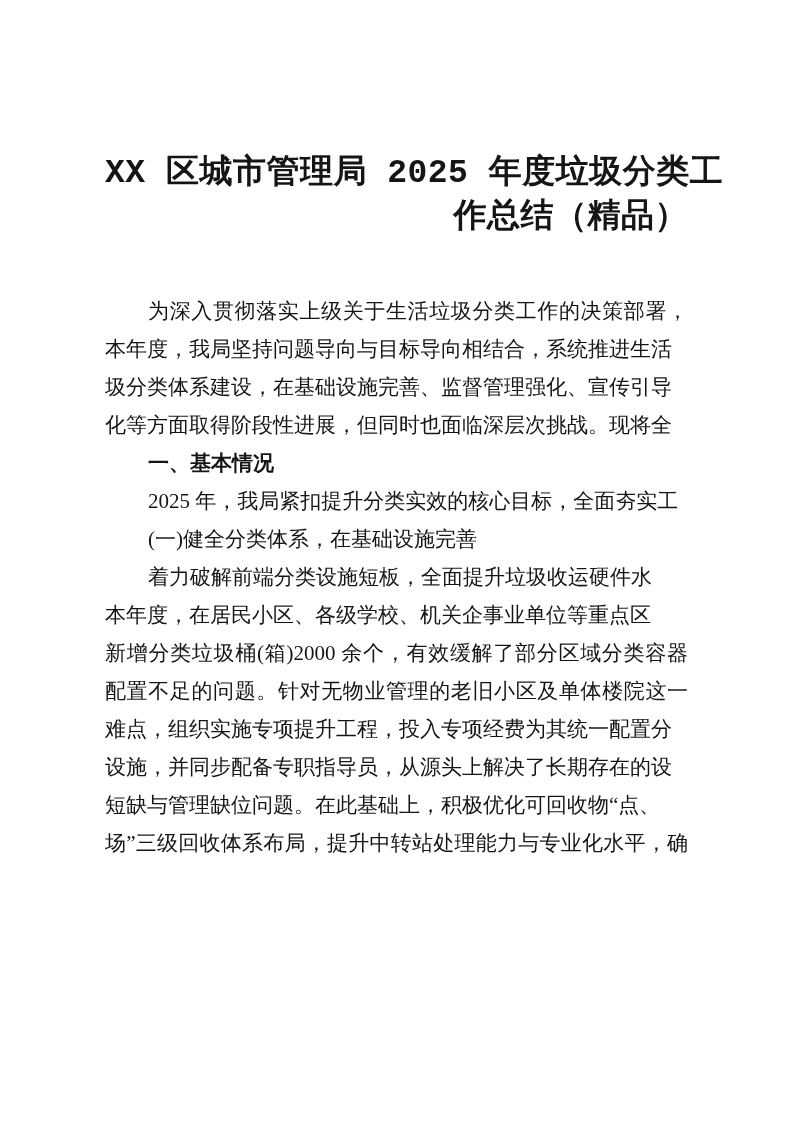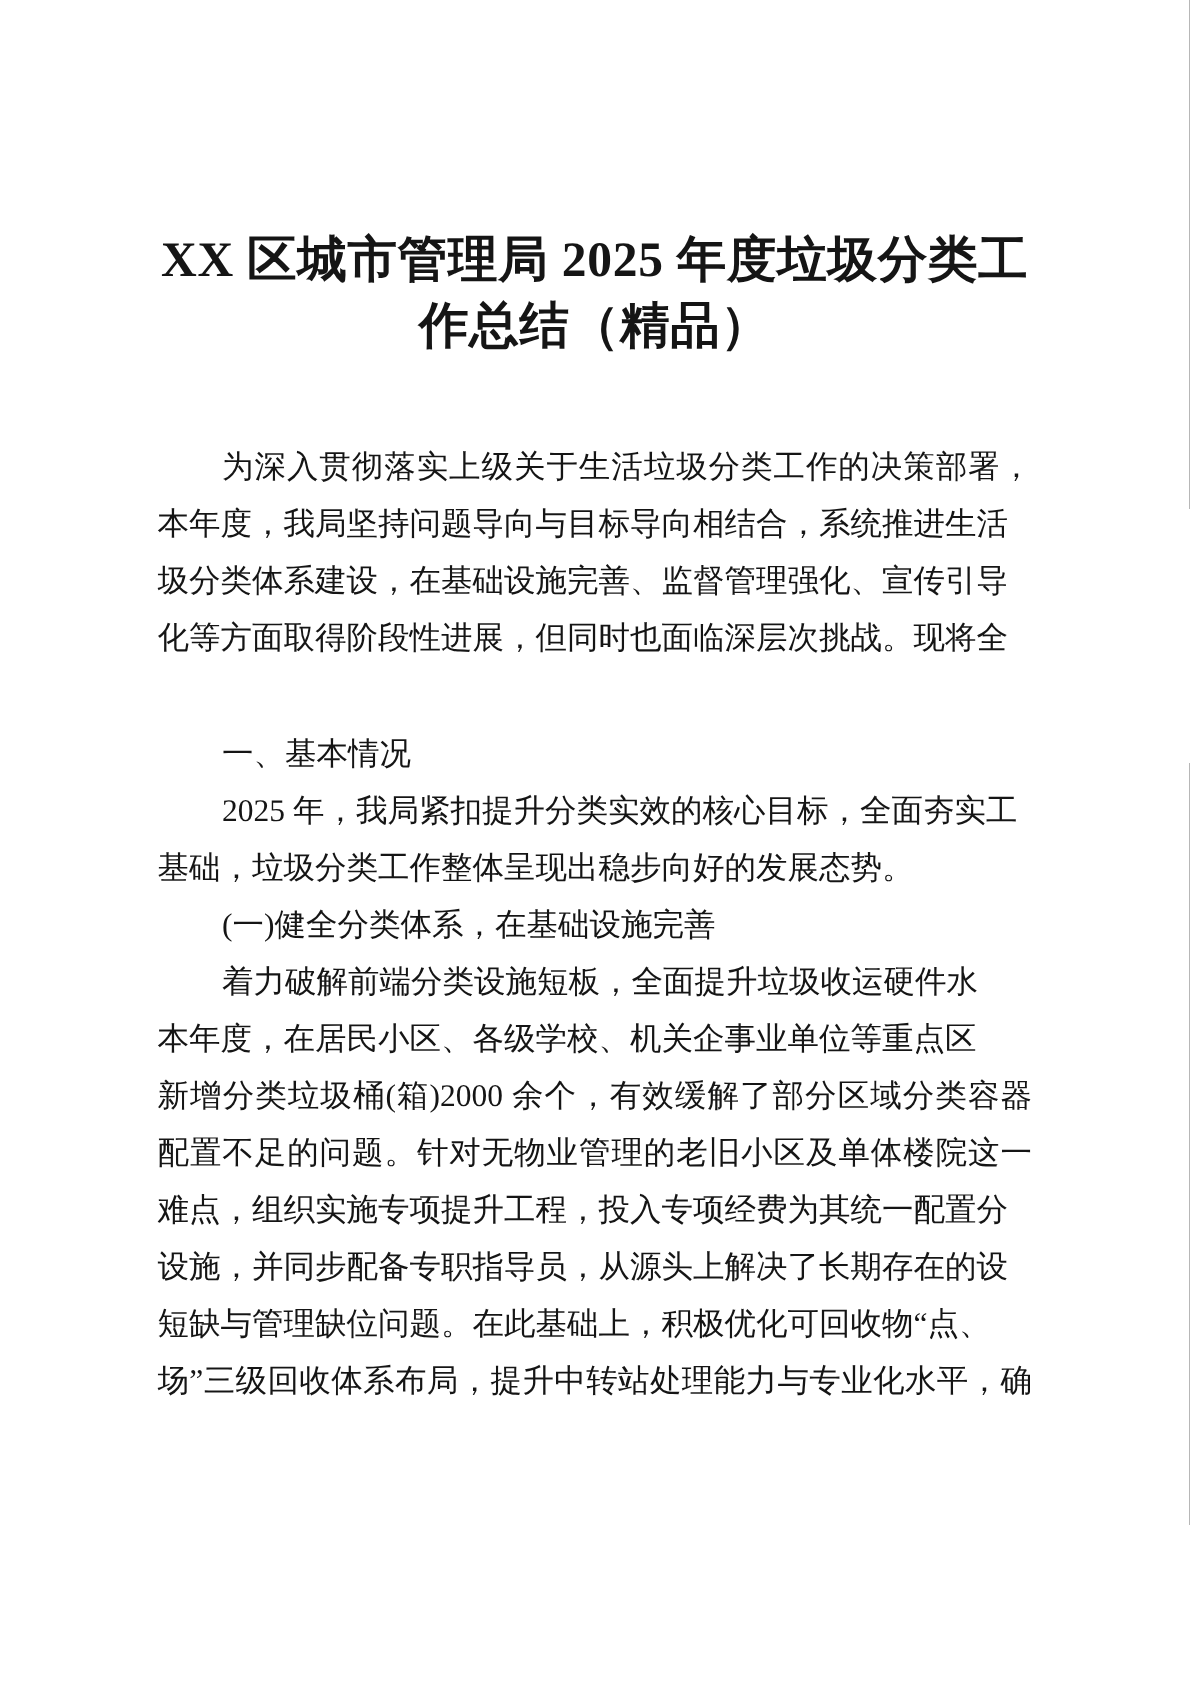--- a/index.html
+++ b/index.html
@@ -24,36 +24,37 @@
     width: 583px;
   }
   .block { margin: 0; padding: 0; }
 
   
   .block.title { margin-bottom: 52px; }
   .block.title .line {
     font-size: 33px;
     line-height: 44px;
     font-weight: 700;
-    text-align: center;
+    text-align: right;
     white-space: nowrap;
     letter-spacing: 0.5px;
+    font-family: Liberation Mono, monospace;
   }
 
   
   .block.paragraph .line,
   .block.heading .line,
   .block.subheading .line {
     font-size: 21px;
     line-height: 38px;
     height: 38px;
     overflow: hidden;
     text-align: left;
   }
-  .block.heading .line { font-weight: 400; margin-top: 39px; }
+  .block.heading .line { font-weight: 700; }
 
   
   .line.fill {
     text-align: justify;
     text-align-last: justify;
     -moz-text-align-last: justify;
   }
   
   .line.indent { padding-left: 43px; }
 </style>
@@ -70,21 +71,20 @@
         <div class="line indent fill">为深入贯彻落实上级关于生活垃圾分类工作的决策部署，</div>
         <div class="line fill">本年度，我局坚持问题导向与目标导向相结合，系统推进生活垃</div>
         <div class="line fill">圾分类体系建设，在基础设施完善、监督管理强化、宣传引导深</div>
         <div class="line fill">化等方面取得阶段性进展，但同时也面临深层次挑战。现将全年</div>
       </div>
       <div class="block heading">
         <div class="line indent">一、基本情况</div>
       </div>
       <div class="block paragraph">
         <div class="line indent fill">2025 年，我局紧扣提升分类实效的核心目标，全面夯实工作</div>
-        <div class="line">基础，垃圾分类工作整体呈现出稳步向好的发展态势。</div>
       </div>
       <div class="block subheading">
         <div class="line indent">(一)健全分类体系，在基础设施完善</div>
       </div>
       <div class="block paragraph">
         <div class="line indent fill">着力破解前端分类设施短板，全面提升垃圾收运硬件水平。</div>
         <div class="line fill">本年度，在居民小区、各级学校、机关企事业单位等重点区域，</div>
         <div class="line fill">新增分类垃圾桶(箱)2000 余个，有效缓解了部分区域分类容器</div>
         <div class="line fill">配置不足的问题。针对无物业管理的老旧小区及单体楼院这一</div>
         <div class="line fill">难点，组织实施专项提升工程，投入专项经费为其统一配置分类</div>

